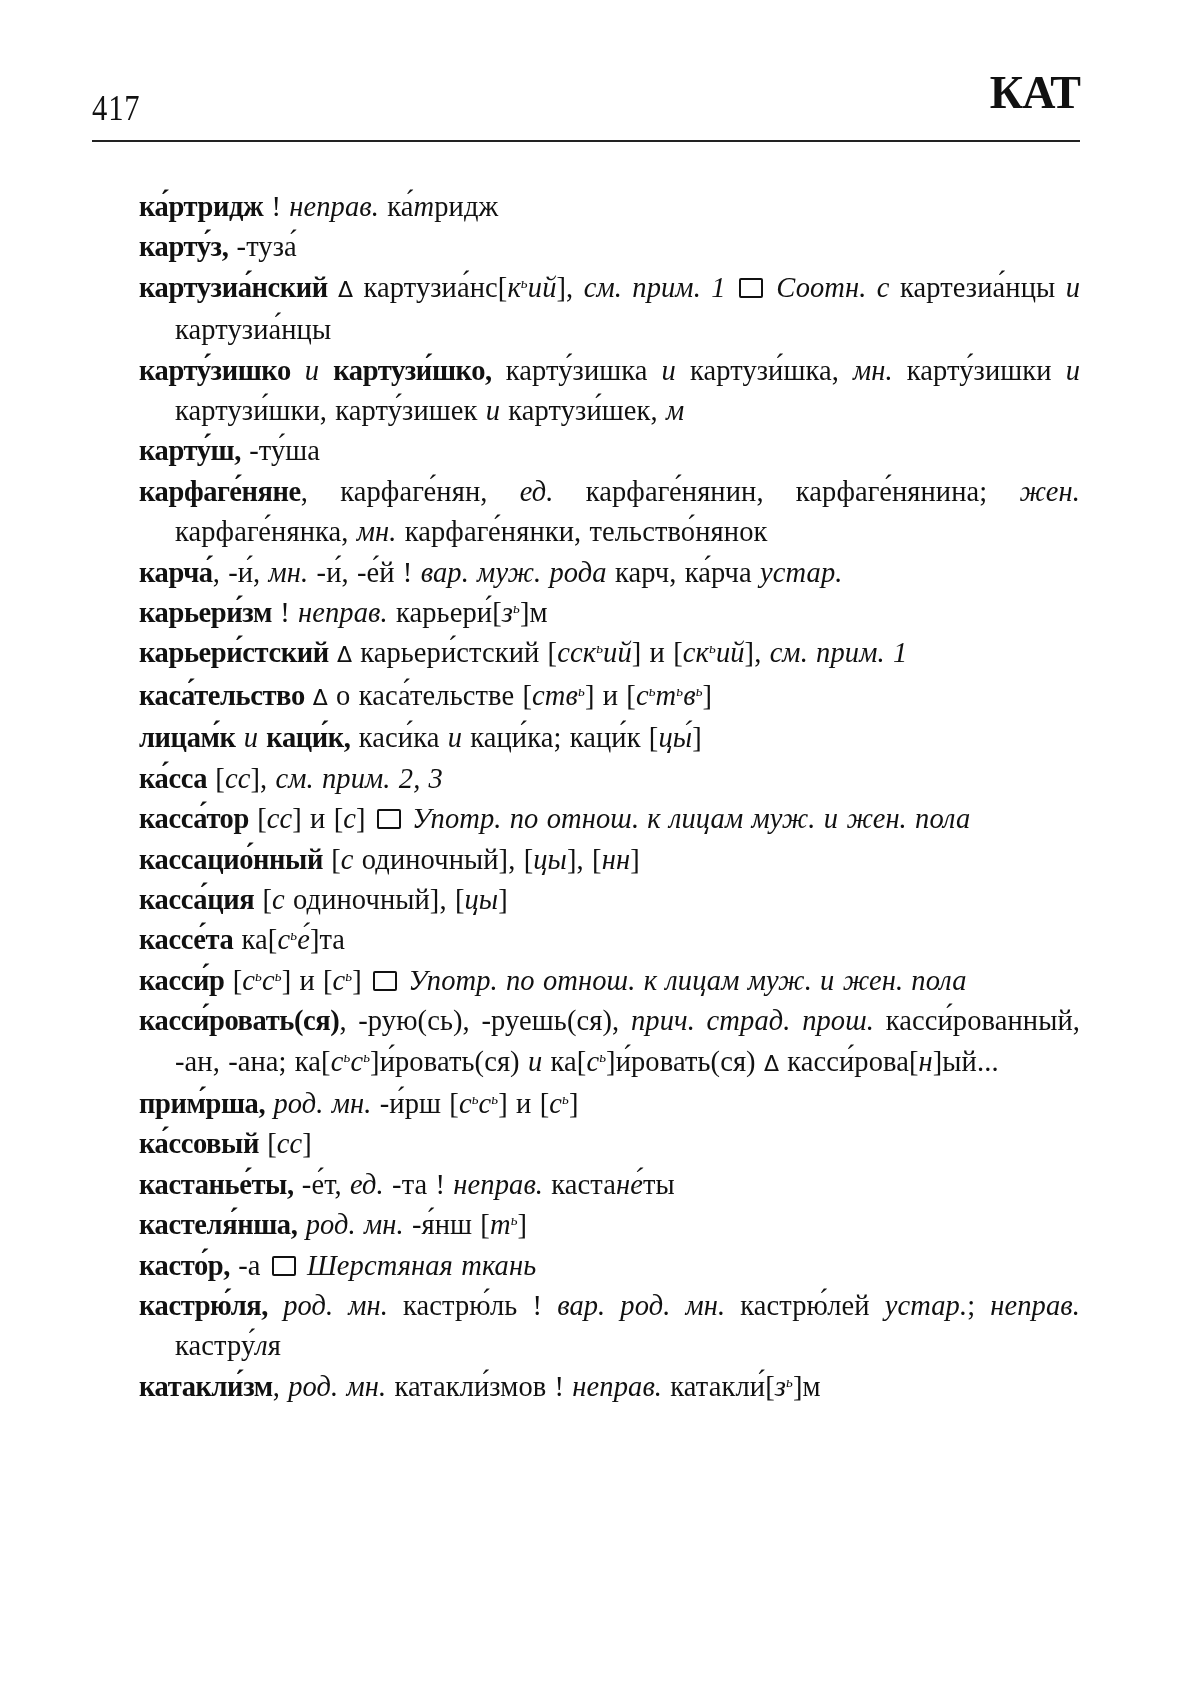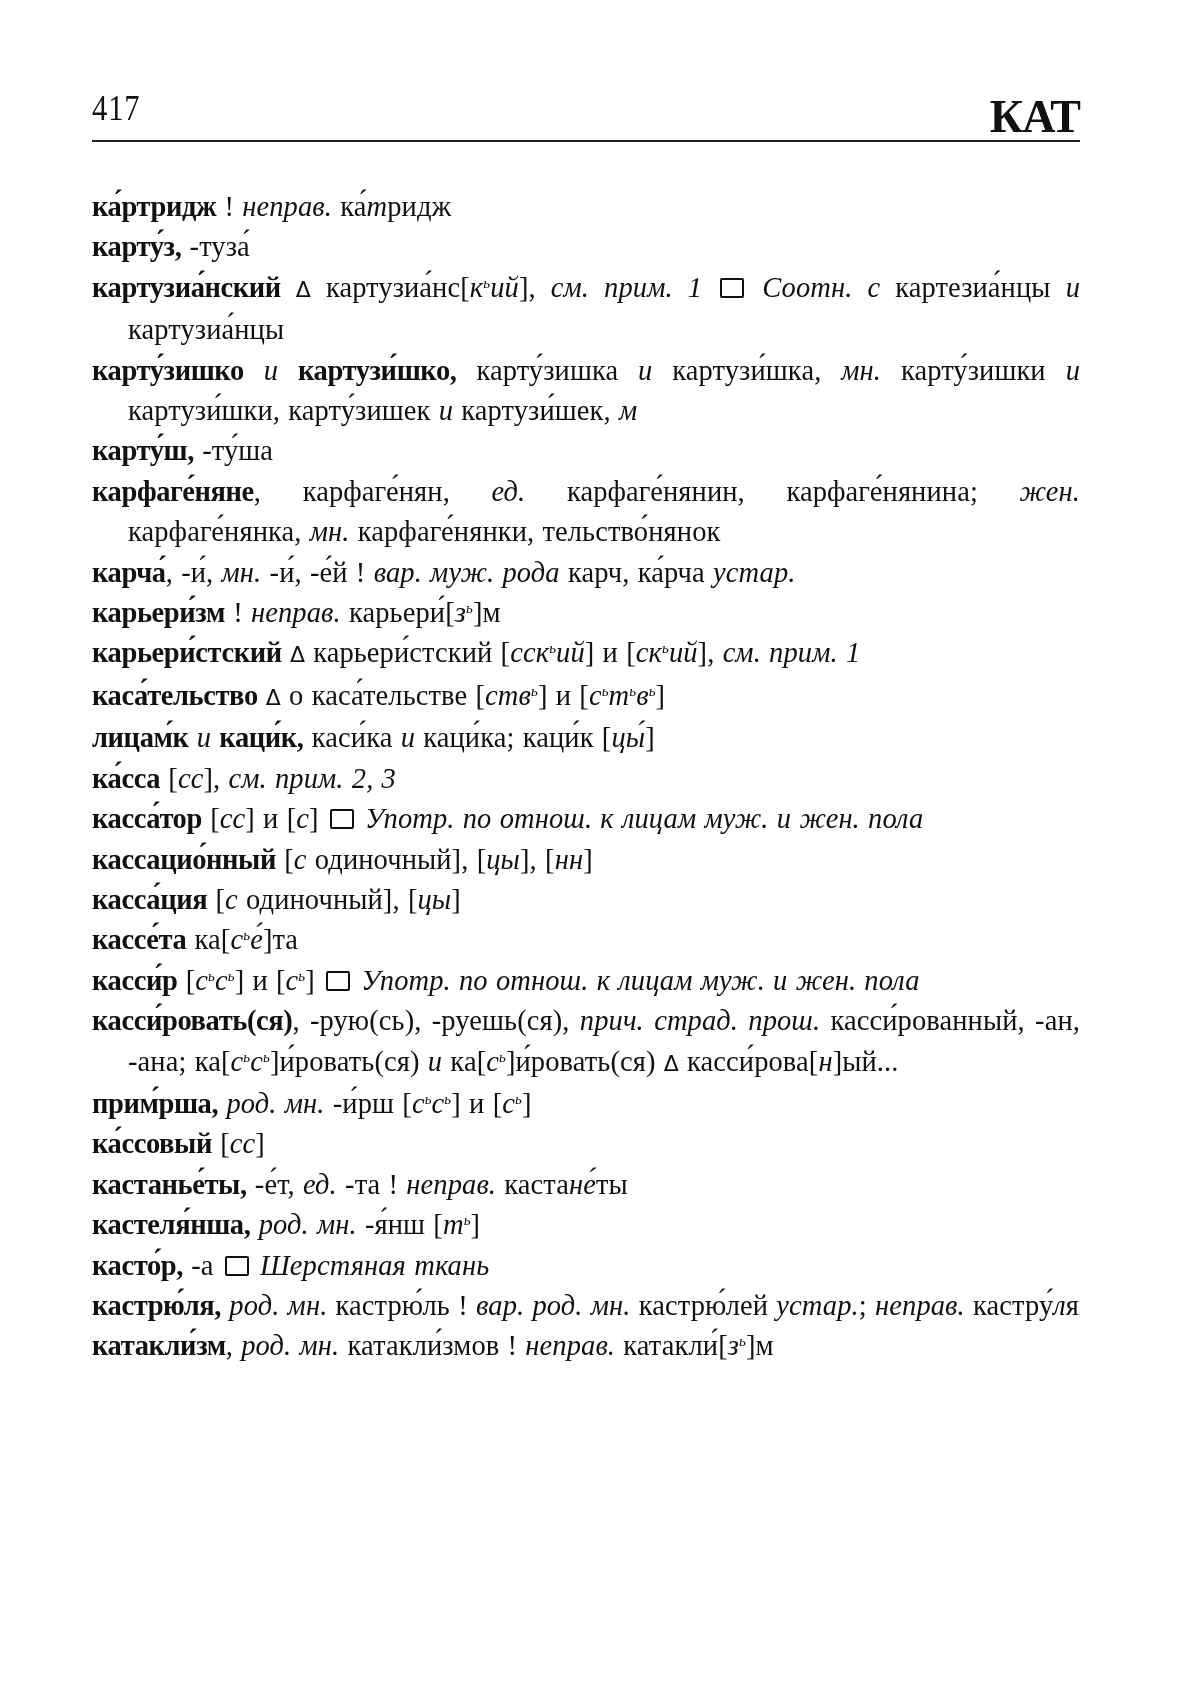--- a/index.html
+++ b/index.html
@@ -1,26 +1,26 @@
 <!DOCTYPE html>
 <html><head>
 <meta charset="utf-8">
 <style>
   html, body { margin: 0; padding: 0; background: #ffffff; }
   body { width: 1178px; height: 1700px; position: relative; overflow: hidden;
          font-family: "Liberation Serif", "DejaVu Serif", serif; color: #111111; }
   .page-number { position: absolute; left: 92px; top: 88px; font-size: 36px; line-height: 40px;
                  transform: scaleX(0.85); transform-origin: left top; letter-spacing: 1px; }
-  .running-head { position: absolute; right: 98px; top: 92px; font-size: 46px; line-height: 50px;
+  .running-head { position: absolute; right: 98px; top: 68px; font-size: 46px; line-height: 50px;
                   font-weight: bold; letter-spacing: -1px; }
   .header-rule { position: absolute; left: 92px; top: 140px; width: 988px; height: 0;
                  border-top: 2px solid #222222; }
   .entries { position: absolute; left: 92px; top: 187px; width: 988px; }
   .entry { font-size: 28.5px; line-height: 40.4px; text-align: justify;
-           padding-left: 36px; text-indent: -36px; letter-spacing: 0.1px; word-spacing: 1px; }
+           padding-left: 36px; text-indent: -36px; letter-spacing: 0.1px; word-spacing: 1px; margin-left: 47px; }
   .entry .b { font-weight: bold; letter-spacing: -0.4px; }
   .entry .i { font-style: italic; }
   .entry .sup { font-size: 15px; vertical-align: 9px; line-height: 0; }
   .entry .box { display: inline-block; width: 24px; height: 20px; border: 2.2px solid #111111;
                 border-radius: 2px; vertical-align: -1px; margin: 0 3px; box-sizing: border-box; text-indent: 0; }
   .entry .tri { font-family: "DejaVu Sans", sans-serif; font-size: 22px; }
 </style>
 </head>
 <body>
 

